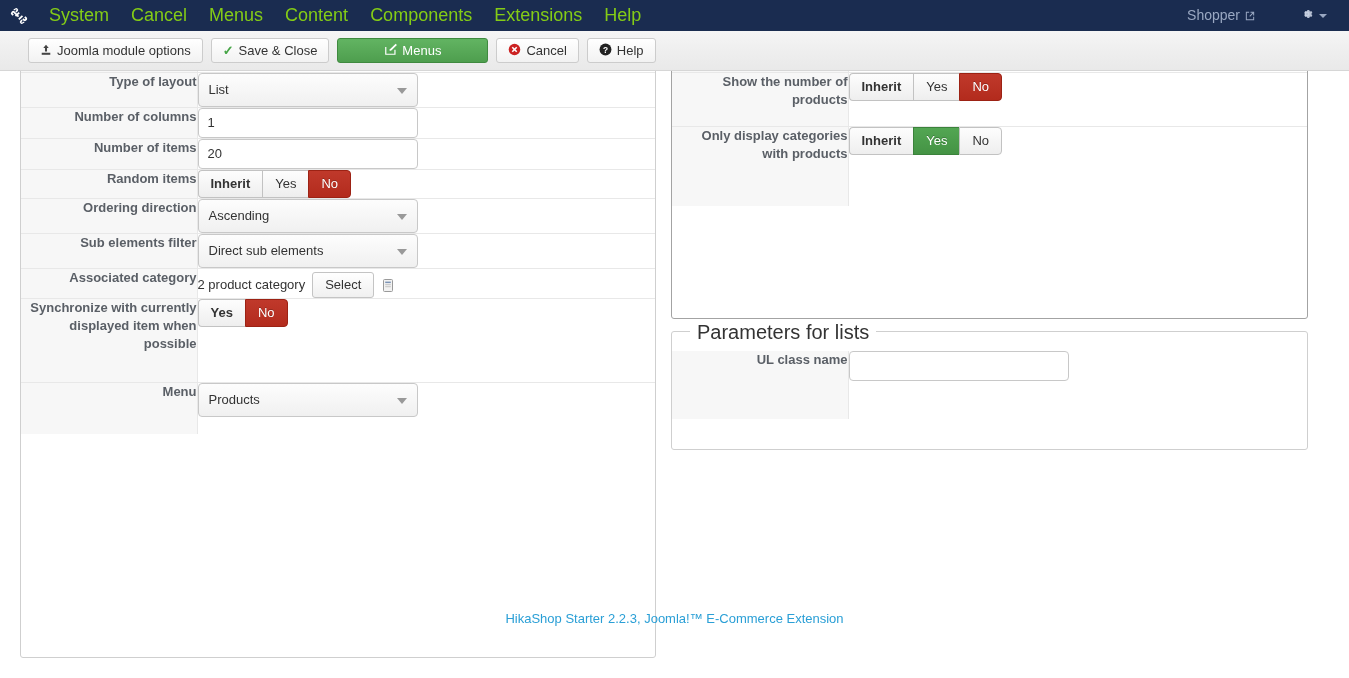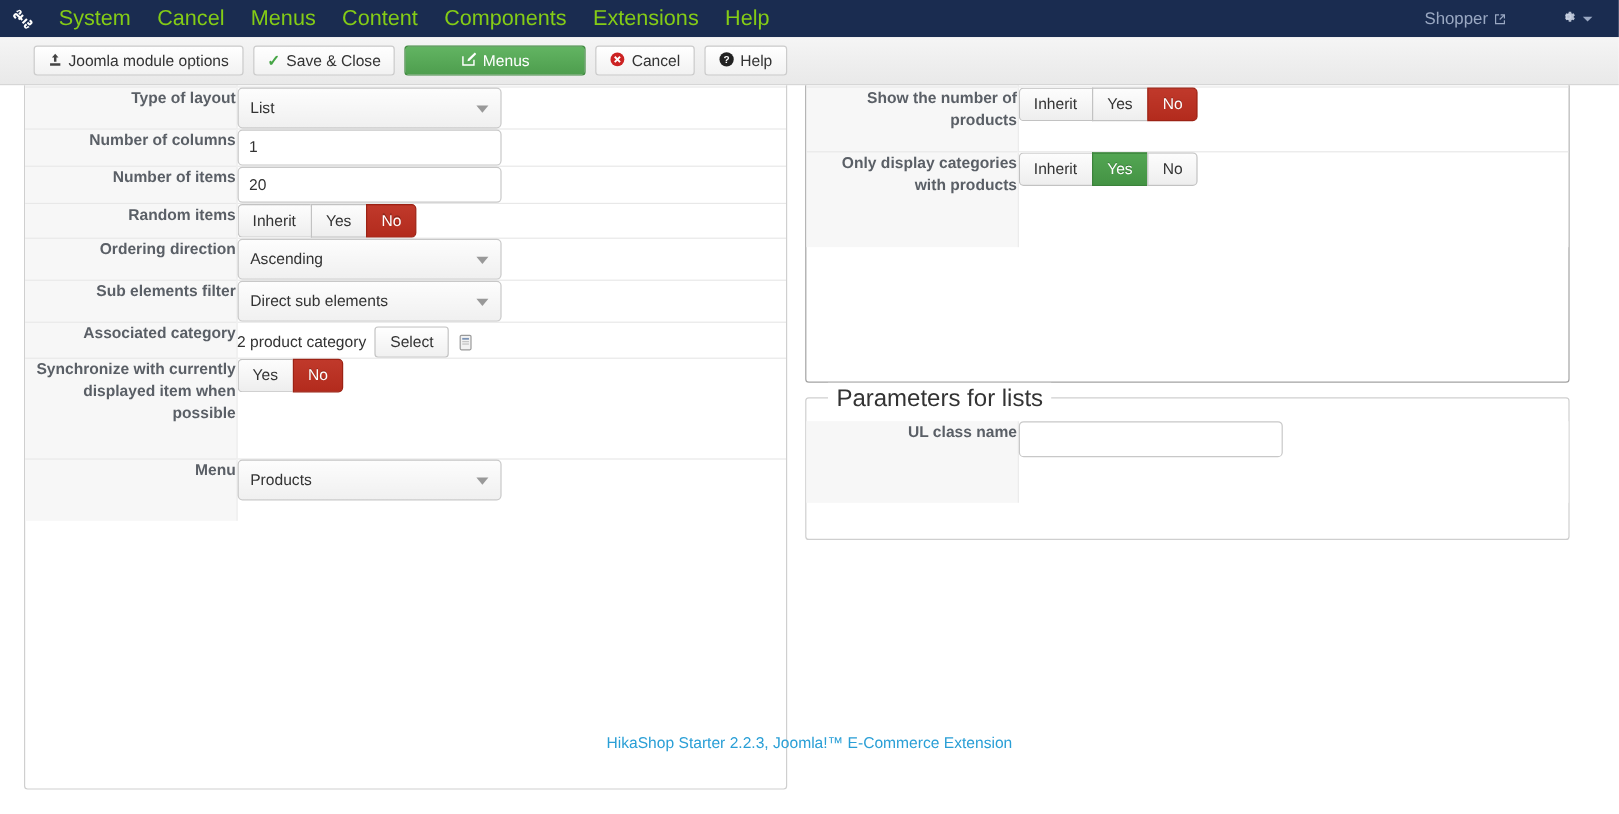--- a/index.html
+++ b/index.html
@@ -197,21 +197,21 @@
     display: inline-flex; align-items: center; justify-content: center;
     font-size: 13px;
     border: 1px solid #c2c2c2;
     border-right: none;
     background: linear-gradient(to bottom, #fdfdfd 0%, #eeeeee 100%);
     color: #333333;
     cursor: pointer;
     line-height: 1;
     white-space: nowrap;
   }
-  .tbtn:first-child { border-radius: 4px 0 0 4px; }
+  .tbtn:first-child { border-radius: 4px 0 0 4px; font-weight: bold; }
   .tbtn:last-child  { border-radius: 0 4px 4px 0; border-right: 1px solid #c2c2c2; }
   .tbtn.active-no {
     background: linear-gradient(to bottom, #c0392b 0%, #b32b1d 100%);
     border-color: #9c2214;
     color: #ffffff;
     text-shadow: 0 -1px 0 rgba(0,0,0,.25);
   }
   .tbtn.active-yes {
     background: linear-gradient(to bottom, #53a653 0%, #449344 100%);
     border-color: #3b823b;

